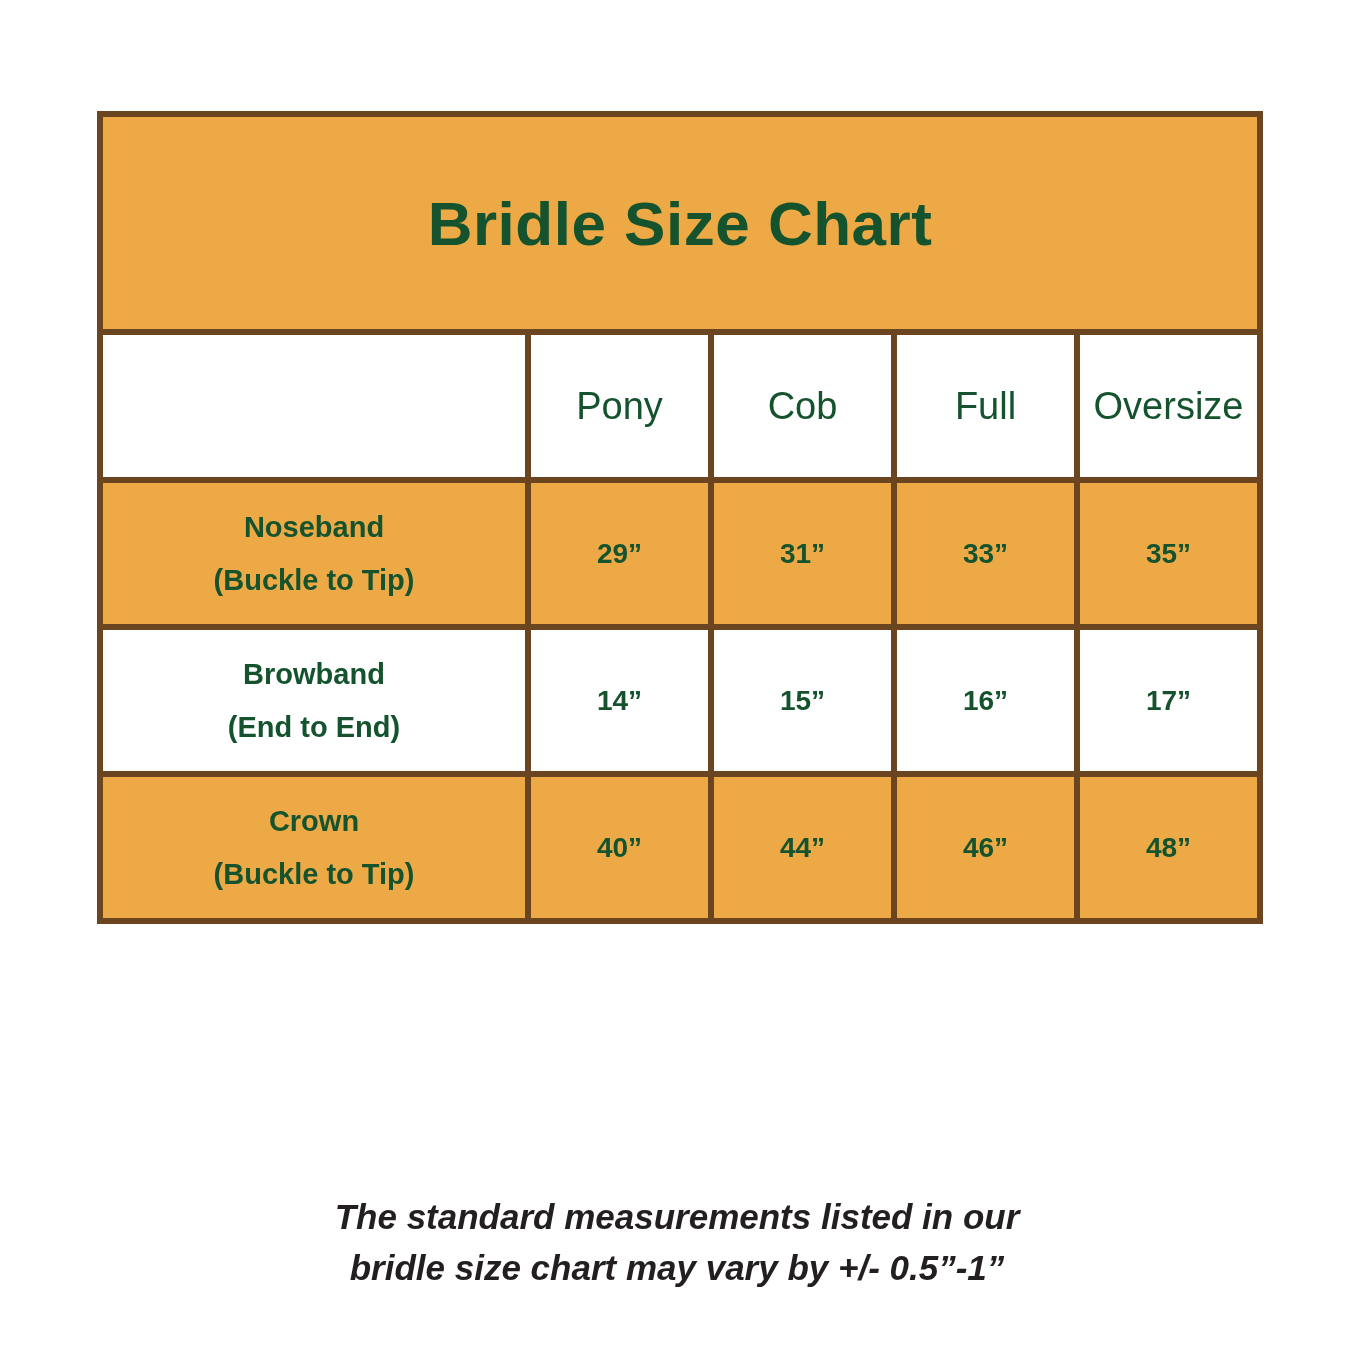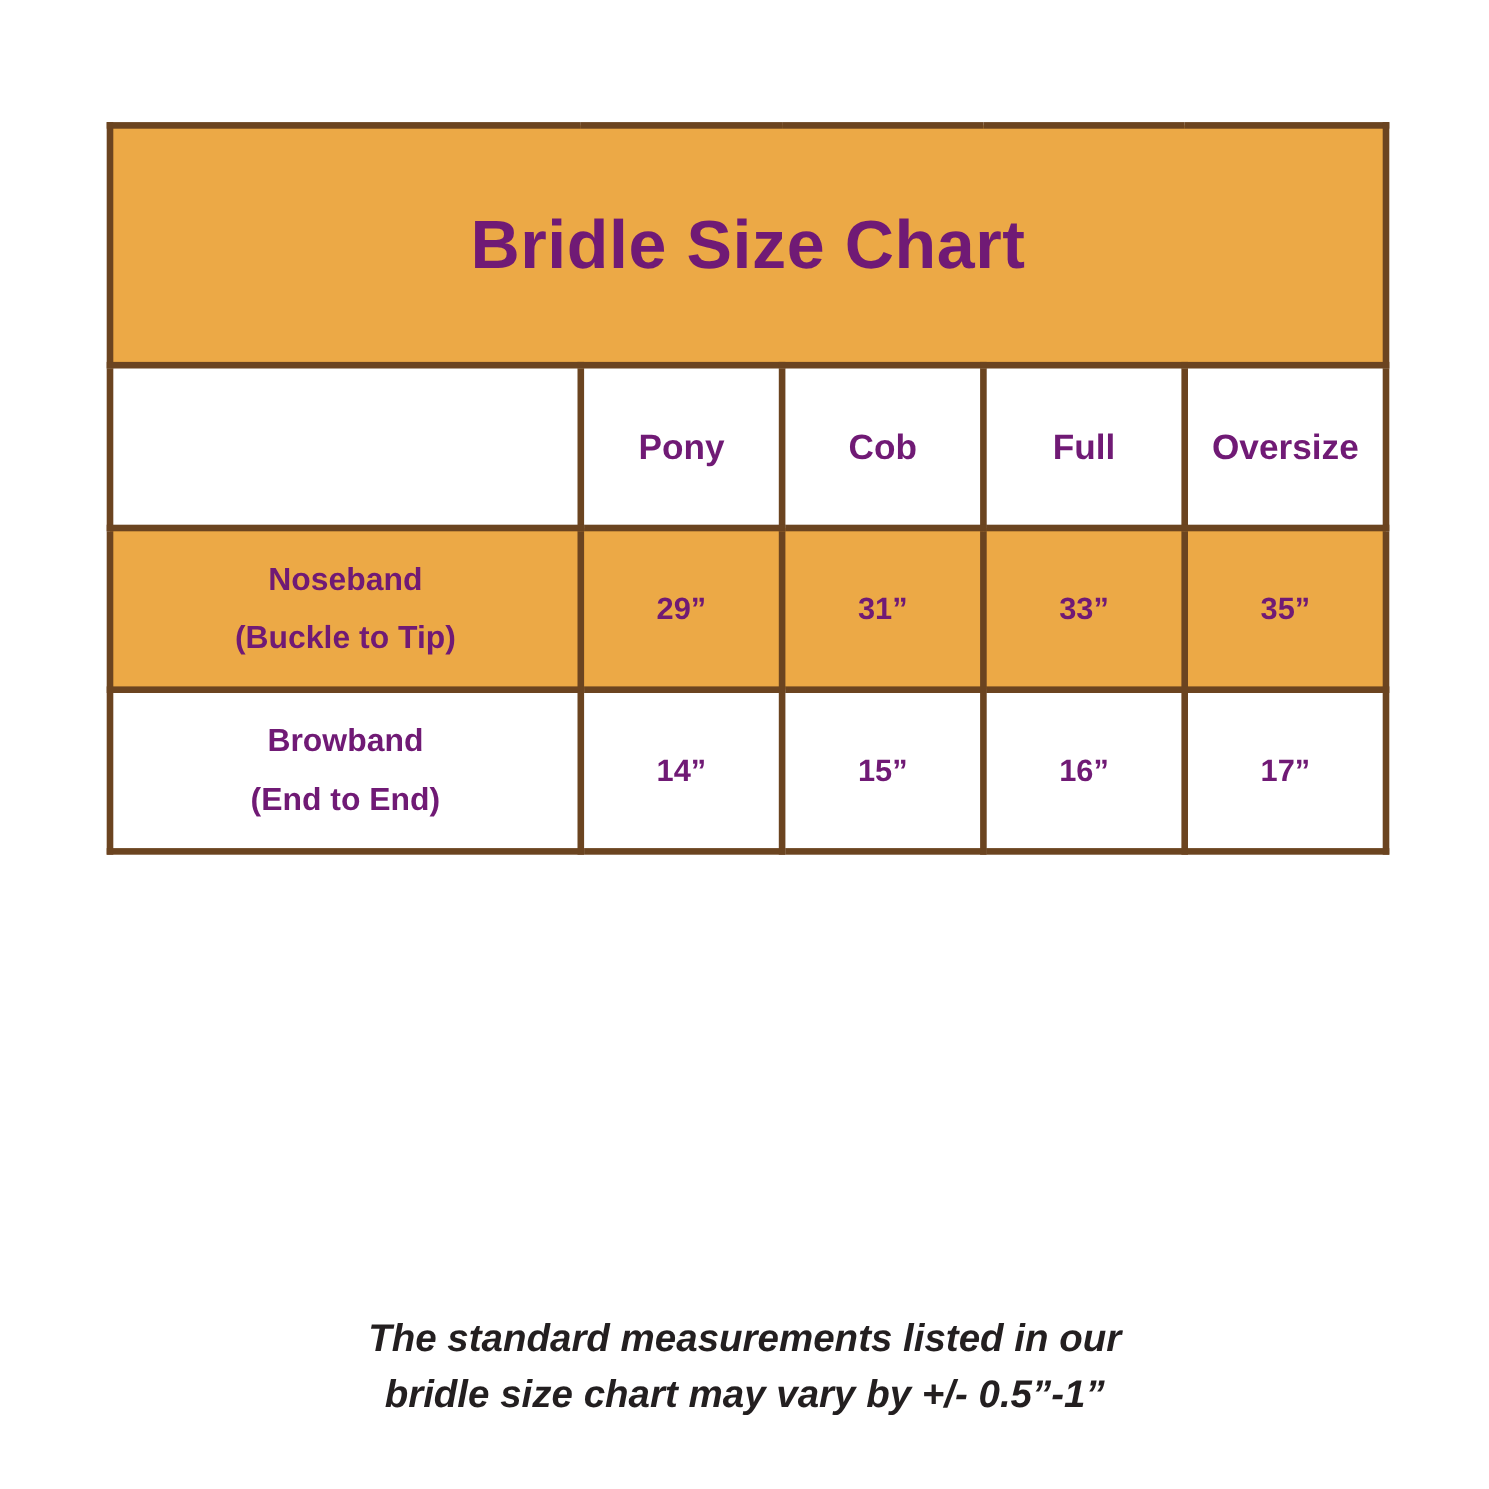--- a/index.html
+++ b/index.html
@@ -29,37 +29,37 @@
   table.size-chart {
     border-collapse: collapse;
     width: 1160px;
     table-layout: fixed;
   }
   table.size-chart td {
     border: 6px solid #6b4420;
     text-align: center;
     vertical-align: middle;
     font-weight: bold;
-    color: #701a75;
+    color: #14532d;
     padding: 0;
   }
   .title-cell {
     height: 212px;
     background: #eca946;
     font-size: 62px;
     letter-spacing: 0.5px;
   }
   .col-label { width: 428px; }
   .col-size  { width: 183px; }
 
   tr.header-row td {
     height: 142px;
     background: #ffffff;
-    font-size: 32px;
-    font-weight: bold;
+    font-size: 38px;
+    font-weight: normal;
   }
   tr.header-row td.blank {
     background: #ffffff;
   }
   tr.data-row td {
     height: 141px;
     font-size: 29px;
     line-height: 1.18;
   }
   tr.data-row td.value {
@@ -136,20 +136,30 @@
           <td>
             <span class="row-label-main">Browband</span>
             <span class="row-label-sub">(End to End)</span>
           </td>
           <td class="value">14”</td>
           <td class="value">15”</td>
           <td class="value">16”</td>
           <td class="value">17”</td>
         </tr>
 
+        <tr class="data-row odd">
+          <td>
+            <span class="row-label-main">Crown</span>
+            <span class="row-label-sub">(Buckle to Tip)</span>
+          </td>
+          <td class="value">40”</td>
+          <td class="value">44”</td>
+          <td class="value">46”</td>
+          <td class="value">48”</td>
+        </tr>
 
 
       </tbody>
     </table>
   </div>
 
   <div class="footnote">
     <span>The standard measurements listed in our</span>
     <span>bridle size chart may vary by +/- 0.5”-1”</span>
   </div>

